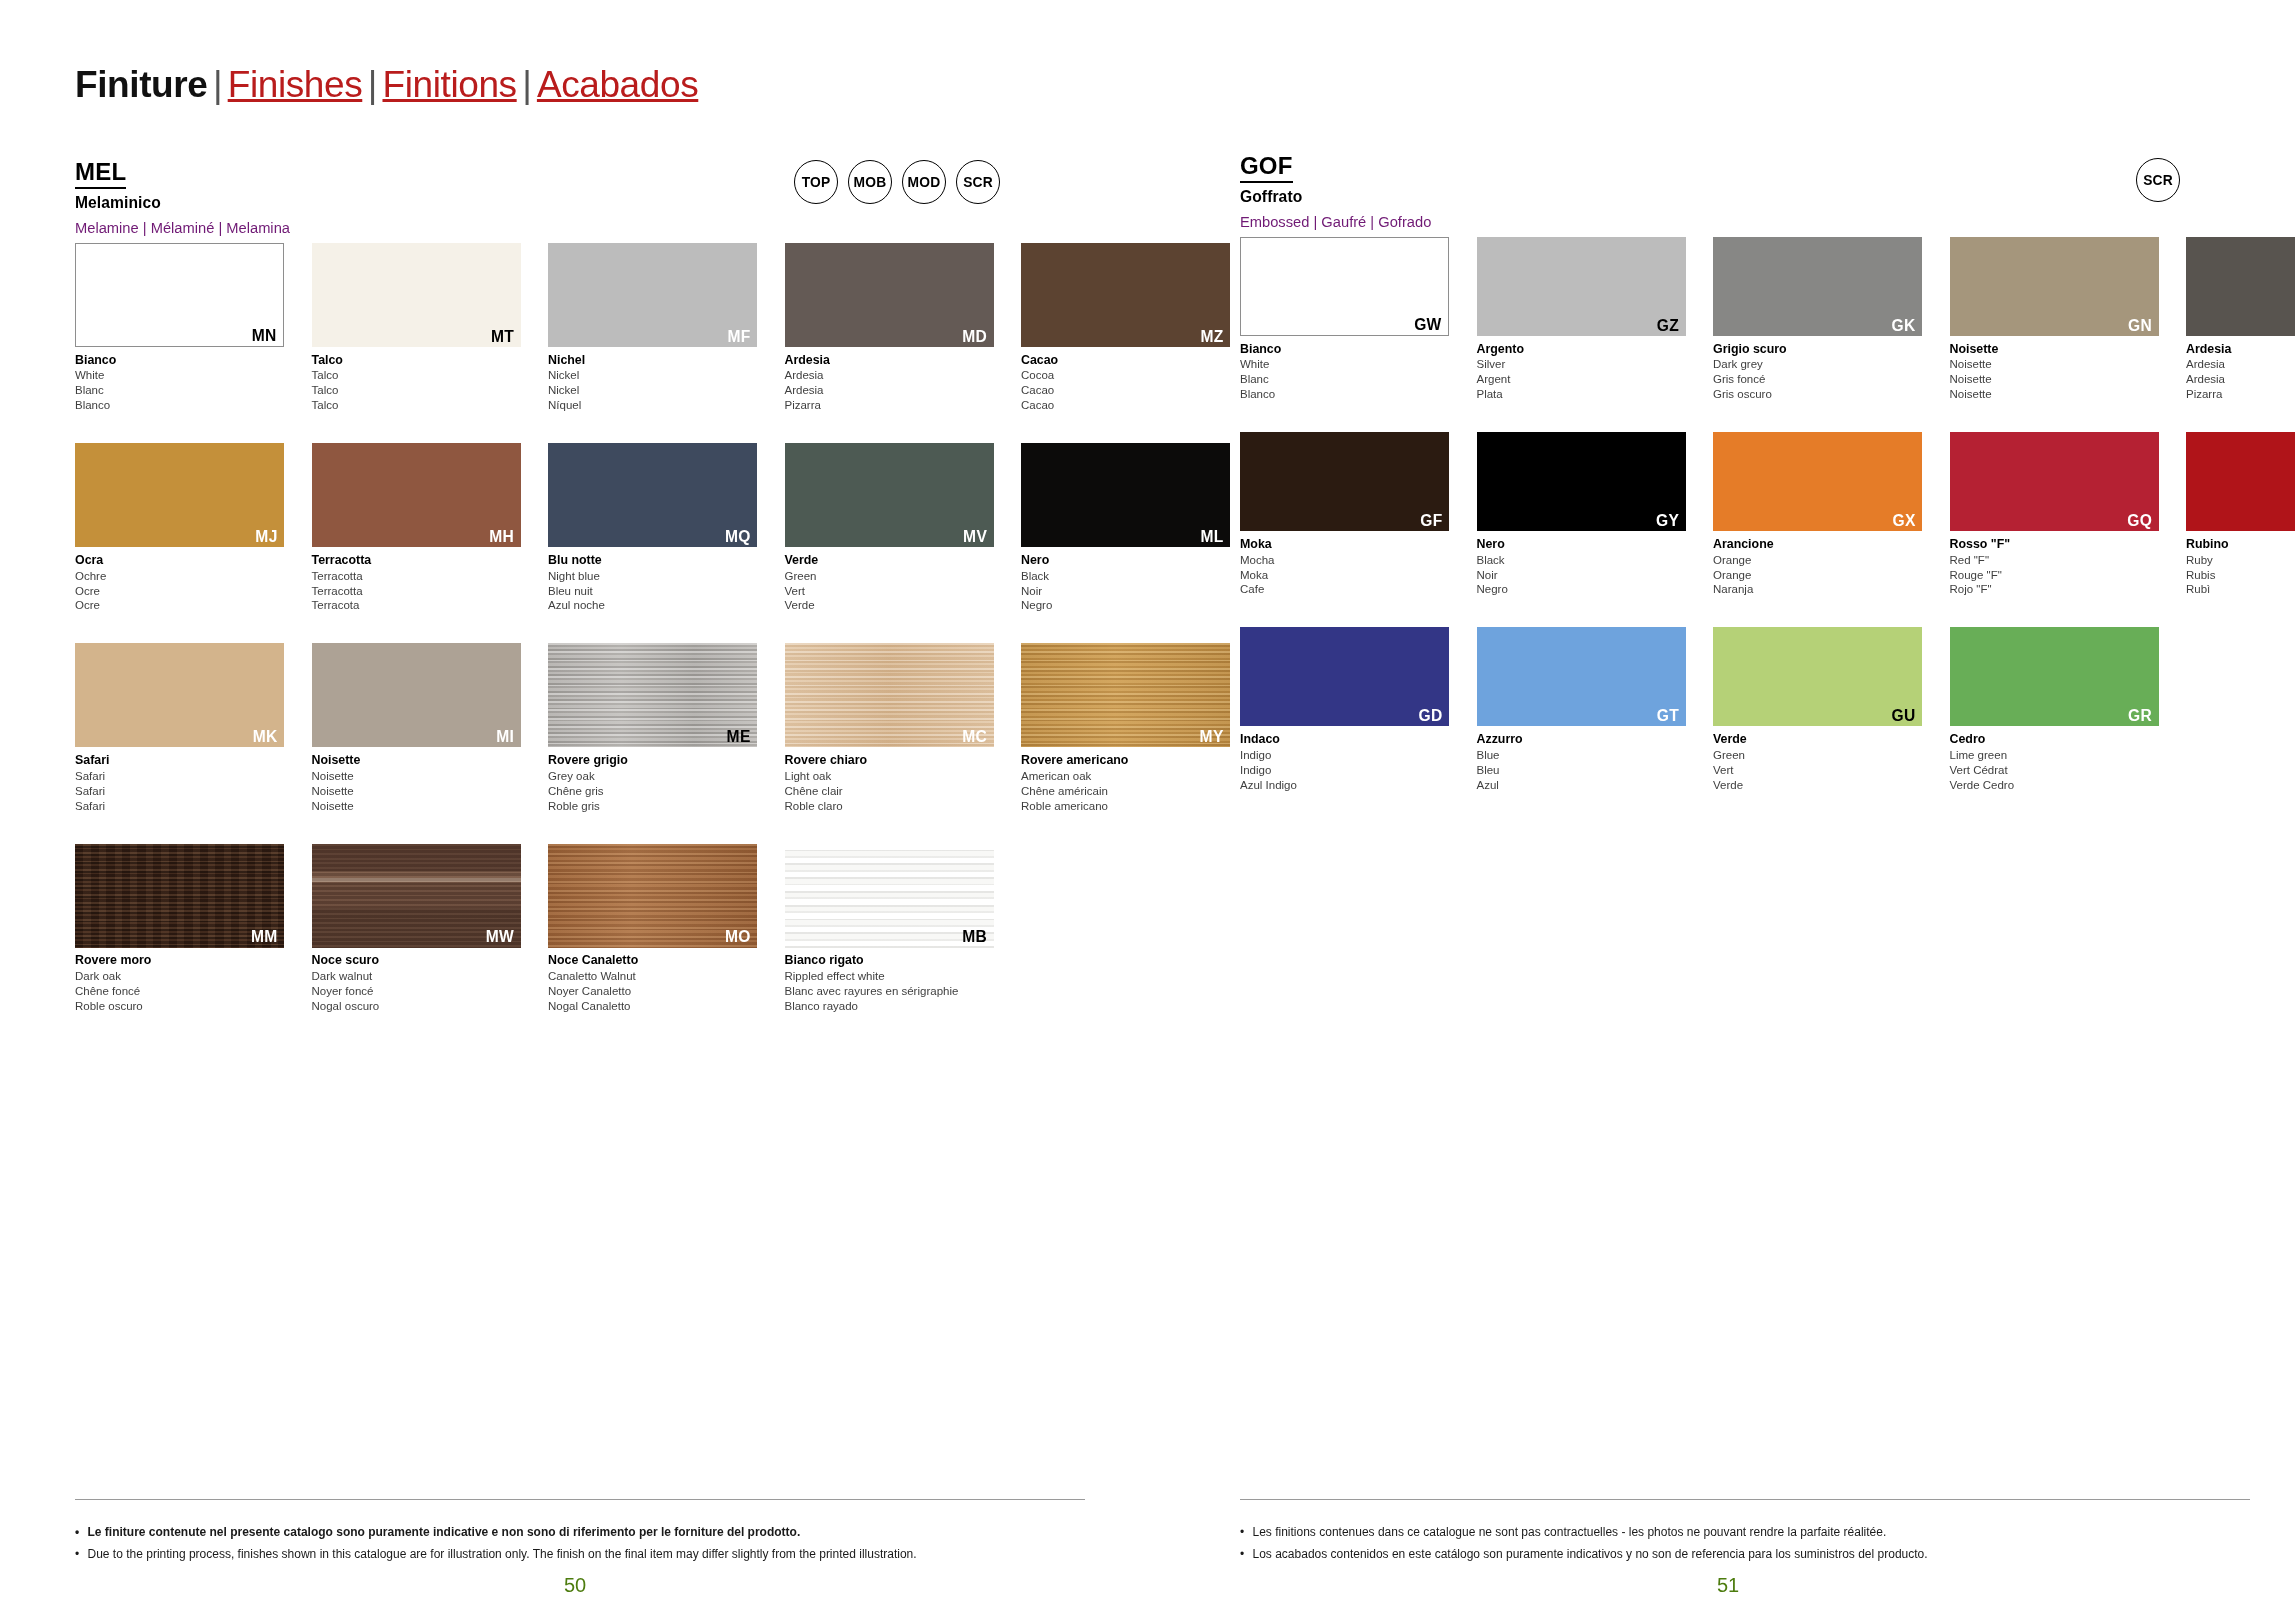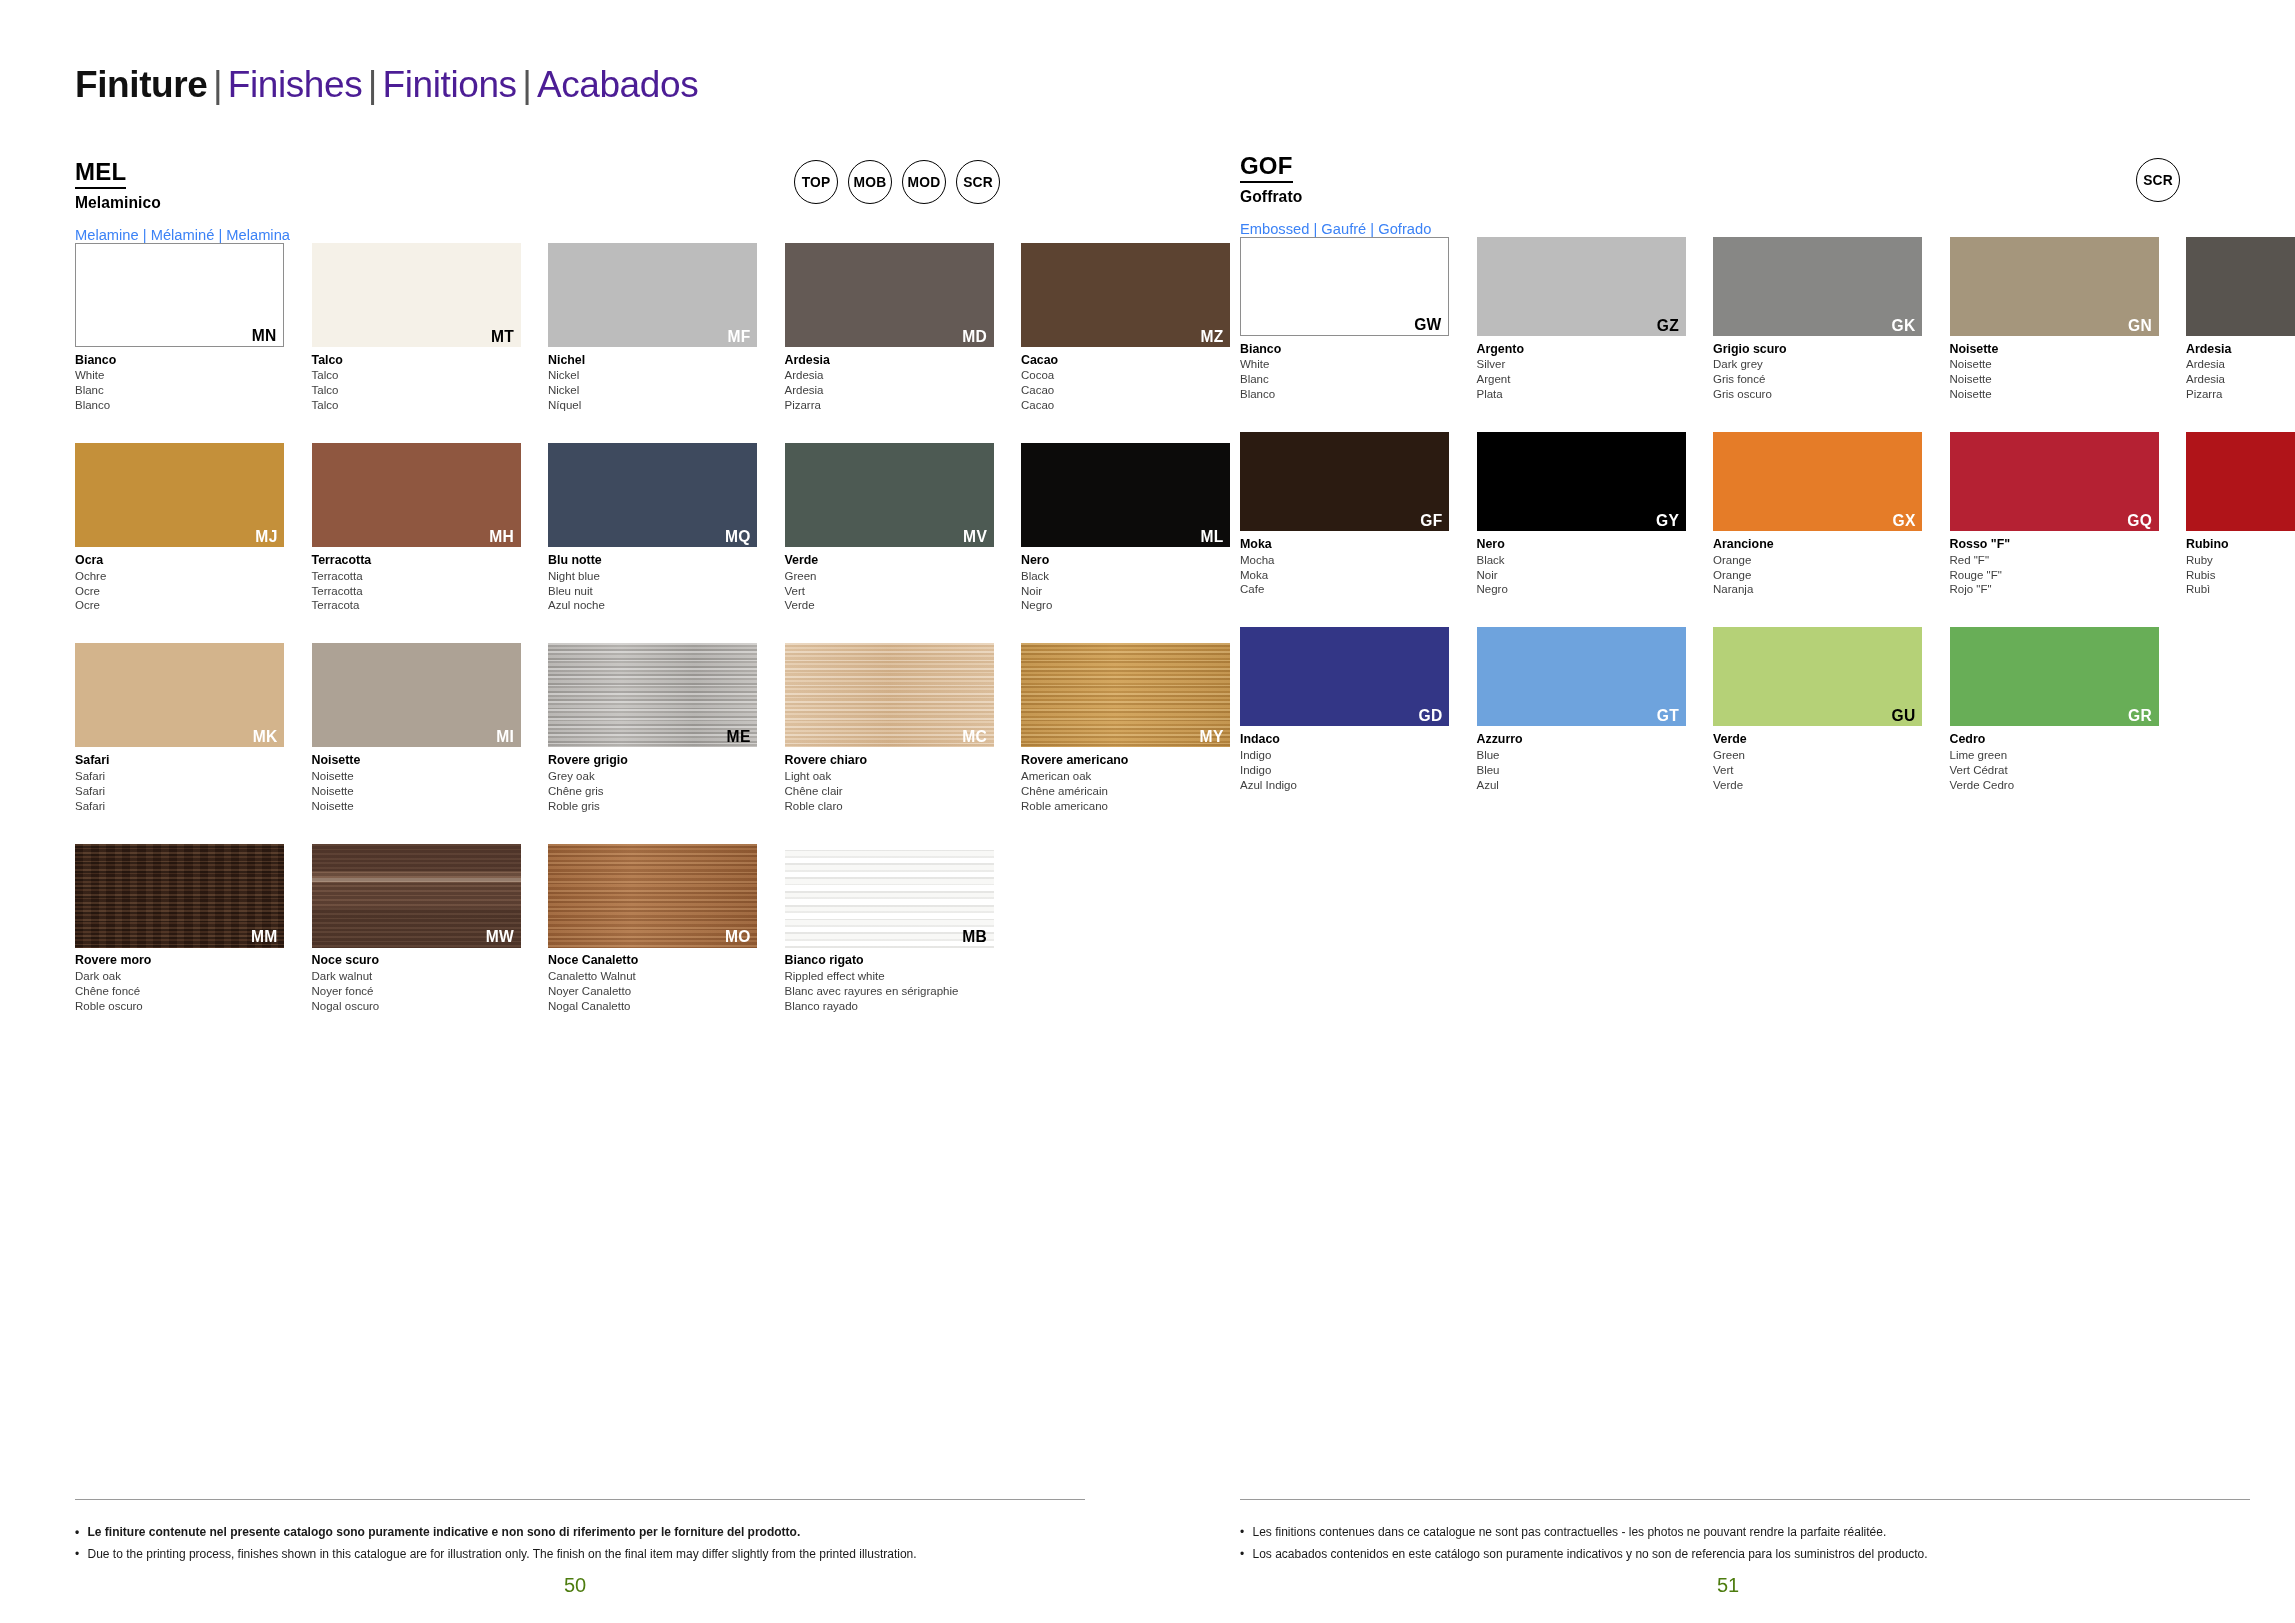--- a/index.html
+++ b/index.html
@@ -7,34 +7,34 @@
     width:2296px;height:1624px;background:#ffffff;
     font-family:"Liberation Sans","DejaVu Sans",sans-serif;
     color:#000;overflow:hidden;position:relative;
   }
   .page-title{
     position:absolute;left:75px;top:64px;
     font-size:37px;letter-spacing:-0.4px;white-space:nowrap;color:#111;
   }
   .page-title .b{font-weight:bold;text-align:right;}
   .page-title .sep{color:#555;font-weight:300;padding:0 5.5px;}
-  .page-title .n{font-weight:400;color:#4c1d95;}
+  .page-title .n{font-weight:400;color:#b91c1c;text-decoration:underline;}
 
   .spread{position:absolute;left:0;top:0;width:2296px;height:1624px;}
   .page{position:absolute;top:0;height:1624px;}
   .page.left{left:0;width:1148px;}
   .page.right{left:1148px;width:1148px;}
 
   .sec-head{position:absolute;}
   .sec-code{
     font-size:24px;font-weight:bold;letter-spacing:0.2px;
     border-bottom:2.3px solid #000;display:inline-block;padding-bottom:0.9px;
   }
   .sec-name{font-size:15.6px;font-weight:bold;margin-top:5.5px;letter-spacing:0.1px;}
-  .sec-sub{font-size:14.7px;color:#3b82f6;margin-top:15px;font-weight:400;}
+  .sec-sub{font-size:14.7px;color:#701a75;margin-top:8px;font-weight:400;}
 
   .badges{position:absolute;display:flex;gap:10px;}
   .badge{
     width:44px;height:44px;border-radius:50%;border:1.8px solid #000;
     display:flex;align-items:center;justify-content:center;
     font-size:13.8px;font-weight:bold;letter-spacing:0.2px;box-sizing:border-box;
   }
 
   .grid{position:absolute;display:grid;}
   .grid.mel{grid-template-columns:repeat(5,209px);column-gap:27.5px;row-gap:0;}

